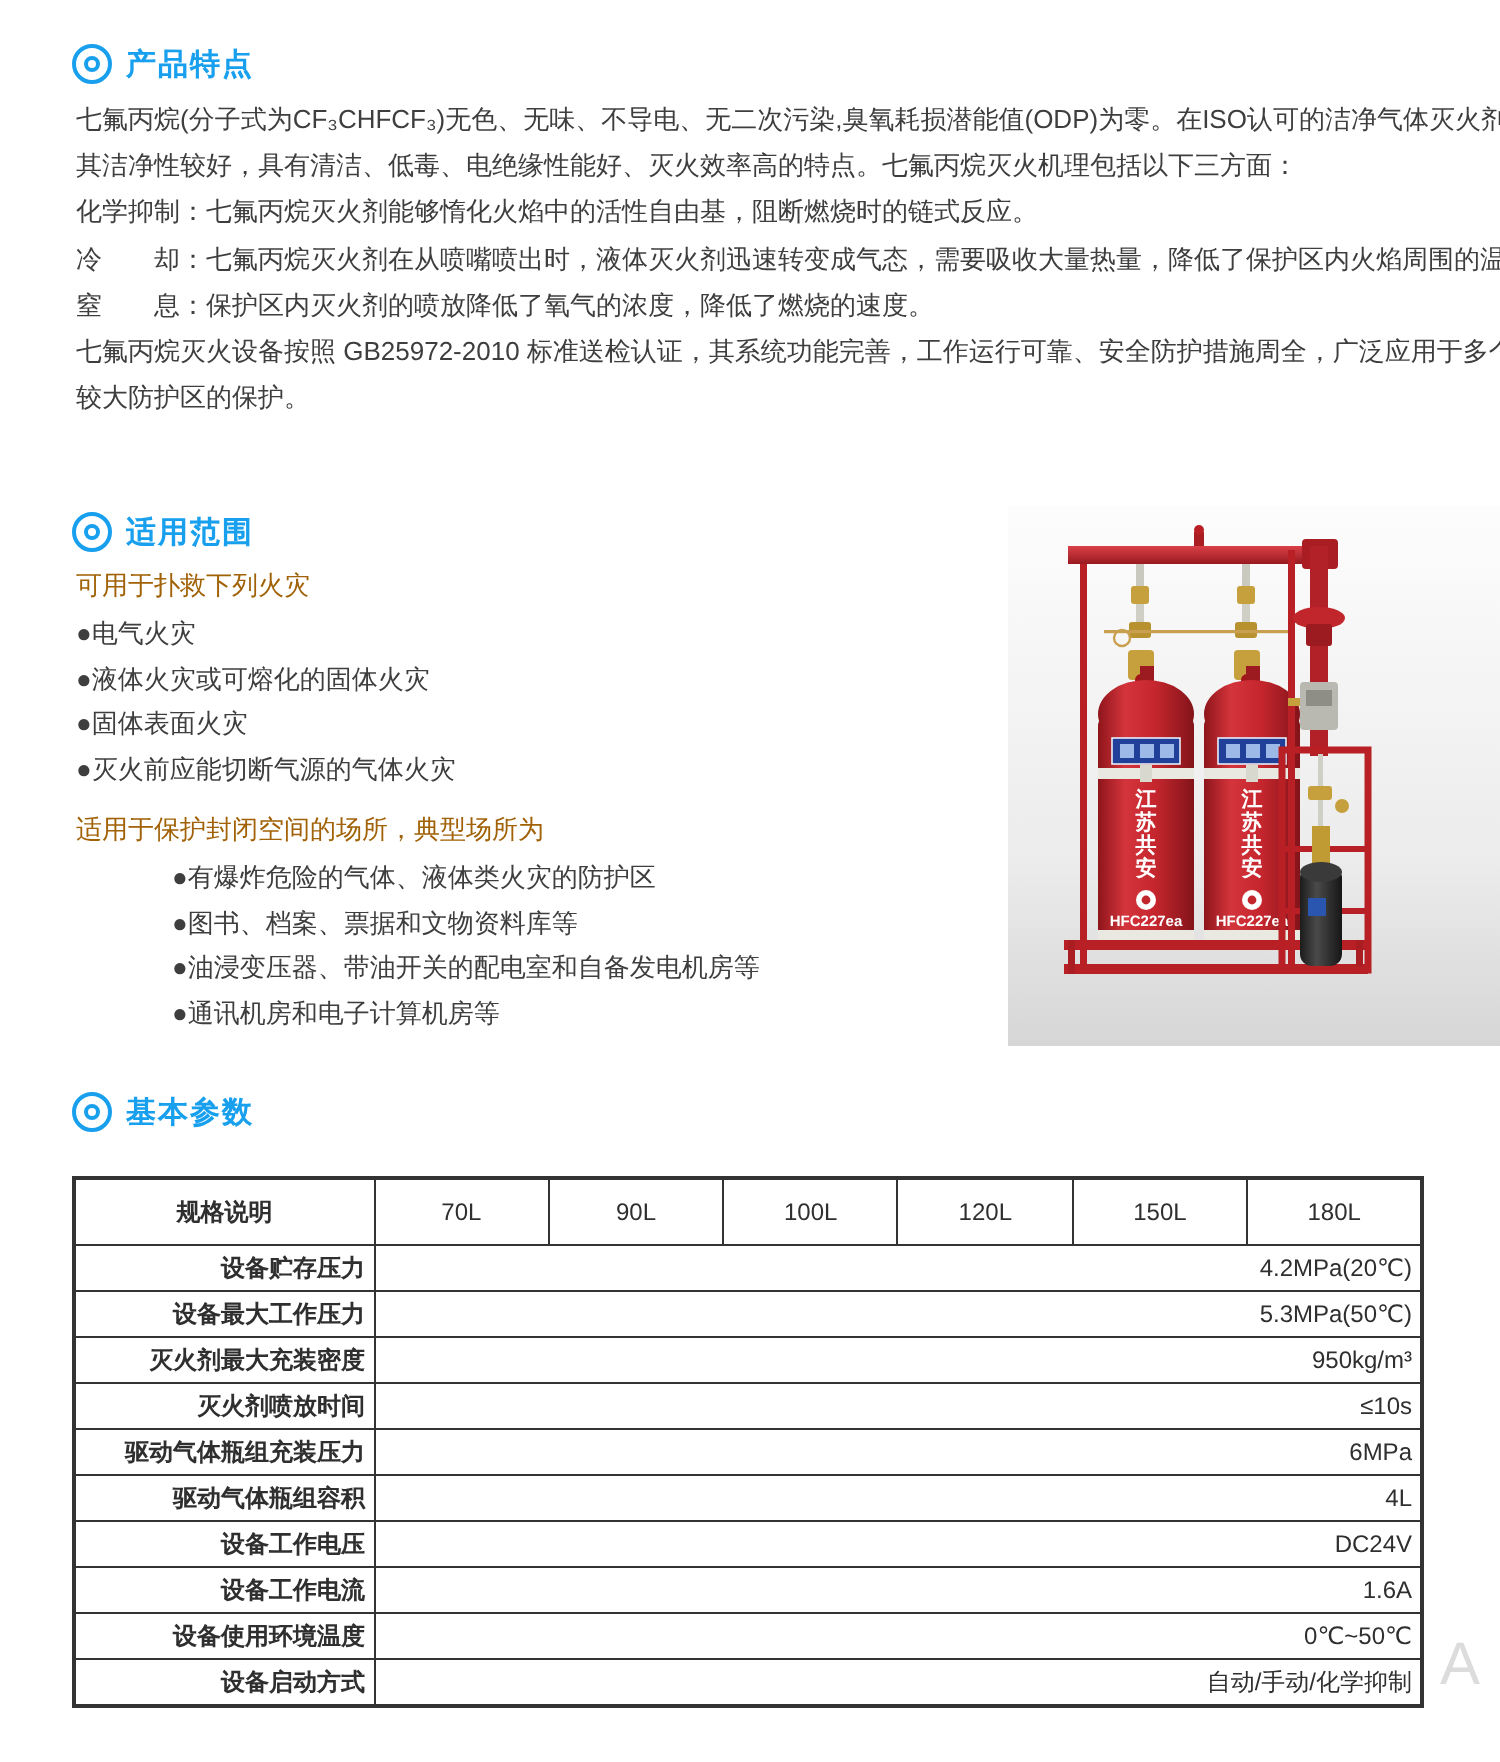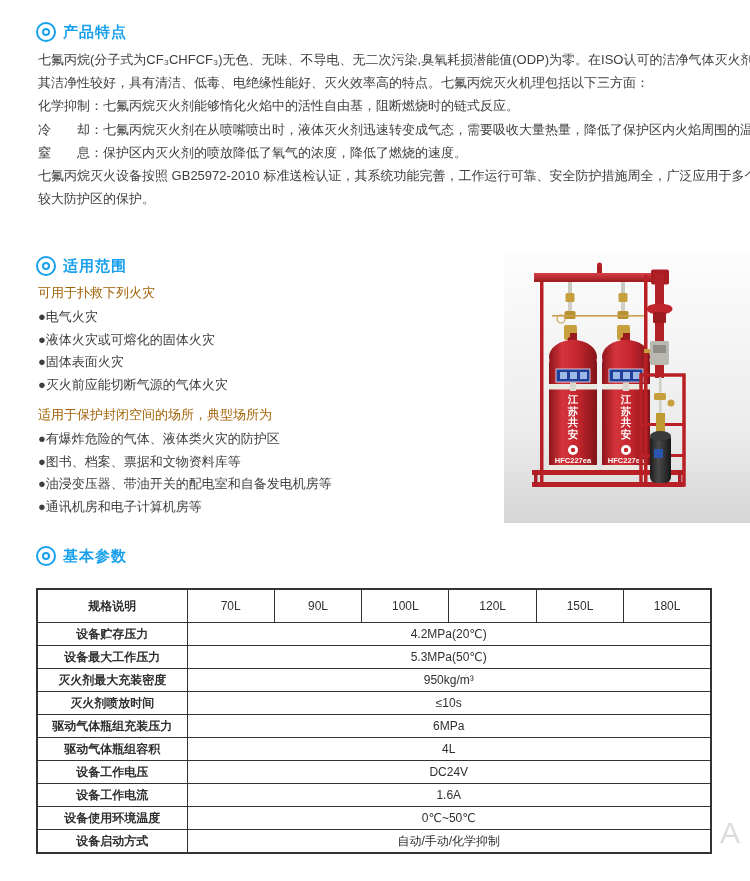--- a/index.html
+++ b/index.html
@@ -23,21 +23,21 @@
 
   .figure { position:absolute; left:504px; top:253px; width:268px; height:270px; }
 
   .table-wrap { position:absolute; left:36px; top:588px; width:676px; }
   table.params {
     width:100%; border-collapse:collapse; table-layout:fixed;
     border:2px solid #333; font-size:12px; color:#2f2f2f;
   }
   table.params th, table.params td { border:1px solid #333; text-align:center; vertical-align:middle; padding:0 4px; }
   table.params thead th { height:32px; font-weight:normal; }
-  table.params tbody td { height:22px; font-weight:normal; }
+  table.params tbody td { height:22px; font-weight:normal;text-align:right; }
   table.params .label { font-weight:bold; }
   col.c-label { width:150px; }
 
   .watermark {
     position:absolute; left:720px; top:816px; font-size:30px;
     color:#dcdcdc; font-weight:normal;
   }
 </style>
 </head>
 <body>
@@ -65,21 +65,21 @@
   </div>
   <div class="intro" style="top:284px;">可用于扑救下列火灾</div>
   <div class="blist" style="top:306px;">
 
   <div class="pline">●电气火灾</div>
       <div class="pline">●液体火灾或可熔化的固体火灾</div>
       <div class="pline">●固体表面火灾</div>
       <div class="pline">●灭火前应能切断气源的气体火灾</div>
     </div>
   <div class="intro" style="top:406px;">适用于保护封闭空间的场所，典型场所为</div>
-  <div class="blist" style="top:428px;">
+  <div class="blist" style="top:428px;margin-left:48px;">
 
   <div class="pline">●有爆炸危险的气体、液体类火灾的防护区</div>
       <div class="pline">●图书、档案、票据和文物资料库等</div>
       <div class="pline">●油浸变压器、带油开关的配电室和自备发电机房等</div>
       <div class="pline">●通讯机房和电子计算机房等</div>
     </div>
 
   <div class="figure">
     <svg width="268" height="270" viewBox="0 0 268 270">
       <defs>

